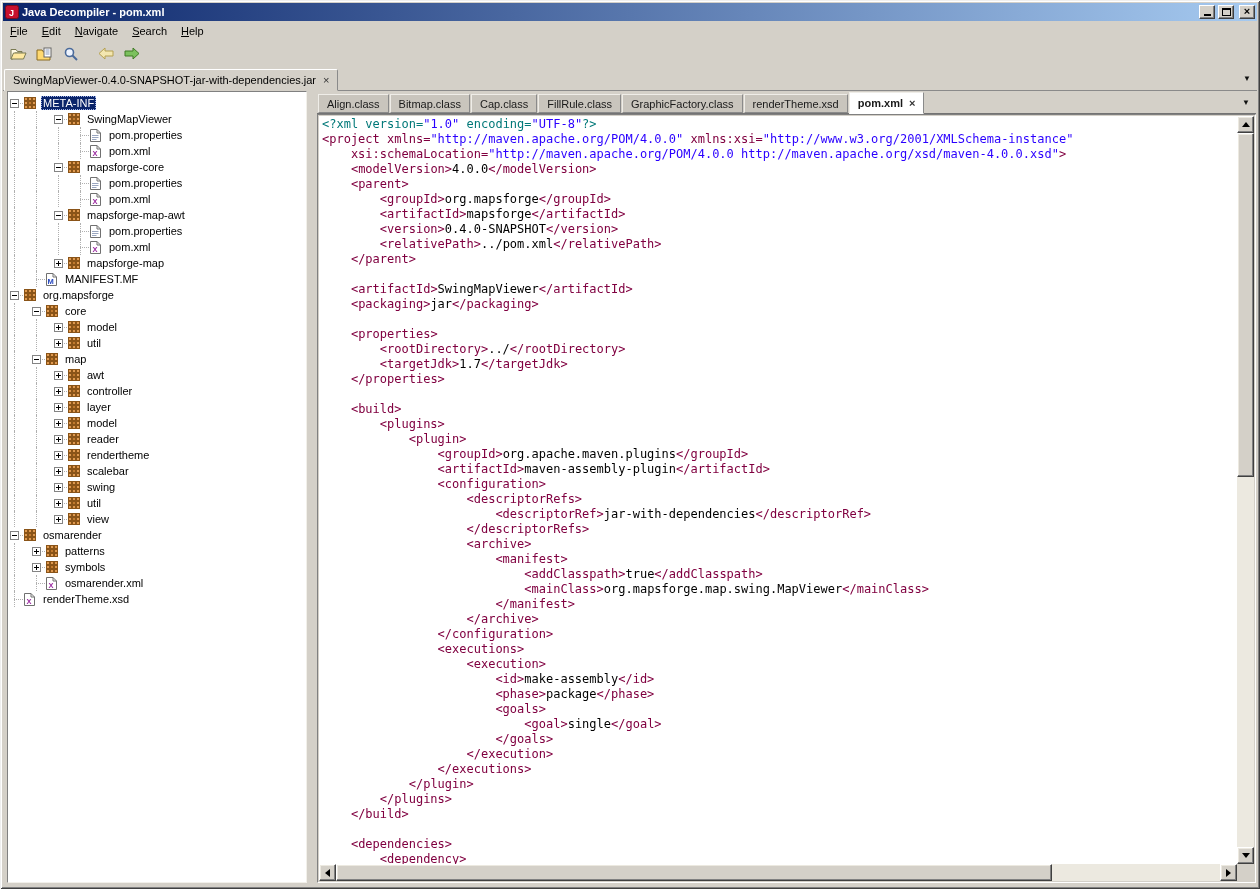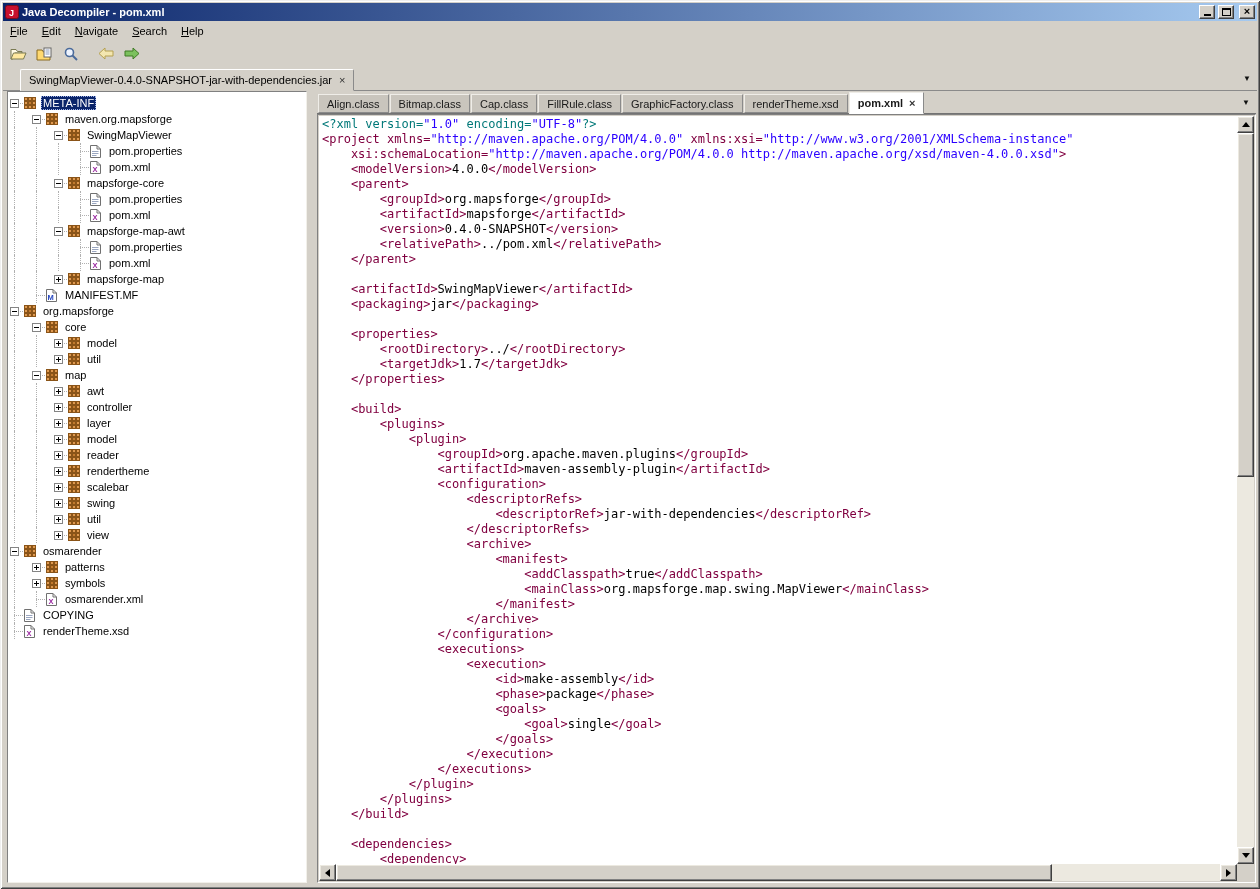--- a/index.html
+++ b/index.html
@@ -27,21 +27,21 @@
   .menu-item { display: flex; align-items: center; padding: 0 7px; }
 
   .toolbar { position: absolute; top: 41px; left: 3px; right: 3px; height: 25px; display: flex; align-items: center;
              padding-left: 3px; gap: 1px; }
   .tool-btn { width: 25px; height: 23px; display: flex; align-items: center; justify-content: center;
               background: transparent; border: 1px solid transparent; }
   .tool-icon { display: flex; }
   .tool-sep { width: 8px; height: 100%; }
 
   .jar-tabbar { position: absolute; top: 66px; left: 3px; right: 3px; height: 25px; display: flex;
-                align-items: flex-end; padding-left: 17px; border-bottom: 1px solid #8a8a8a; }
+                align-items: flex-end; padding-left: 1px; border-bottom: 1px solid #8a8a8a; }
   .jar-tabs { display: flex; align-items: flex-end; height: 100%; }
   .jtab { display: flex; align-items: center; gap: 7px; height: 21px; padding: 0 8px; font-size: 11px;
           background: var(--window-chrome,#d4d0c8); border: 1px solid #8a8a8a; border-bottom: none;
           border-top-color: #fff; border-left-color: #fff; border-radius: 2px 2px 0 0; white-space: nowrap; }
   .jtab.active { margin-bottom: -1px; height: 22px; border-bottom: 1px solid var(--window-chrome,#d4d0c8); }
   .tab-close { font-size: 11px; line-height: 1; color: #333; }
   .dropdown { position: absolute; right: 6px; top: 50%; transform: translateY(-50%); font-size: 8px; color: #111; }
 
   .main { position: absolute; top: 91px; left: 3px; right: 3px; bottom: 5px; }
 
@@ -209,42 +209,20 @@
                 <rect x="0.5" y="8.5" width="3" height="3"></rect>
                 <rect x="4.5" y="8.5" width="3" height="3"></rect>
                 <rect x="8.5" y="8.5" width="3" height="3"></rect>
               </g>
             </svg>
           </span>
           <span class="tree-label">META-INF</span>
         </div>
         <div class="tree-row">
           <span class="indent"></span>
-          <span class="exp-slot">
-            <span class="expander"></span>
-          </span>
-          <span class="tree-icon">
-            <svg width="13" height="12" viewBox="0 0 13 12">
-              <g fill="#e09a50" stroke="#8a5418">
-                <rect x="0.5" y="0.5" width="3" height="3"></rect>
-                <rect x="4.5" y="0.5" width="3" height="3"></rect>
-                <rect x="8.5" y="0.5" width="3" height="3"></rect>
-                <rect x="0.5" y="4.5" width="3" height="3"></rect>
-                <rect x="4.5" y="4.5" width="3" height="3" fill="#c27a2e"></rect>
-                <rect x="8.5" y="4.5" width="3" height="3"></rect>
-                <rect x="0.5" y="8.5" width="3" height="3"></rect>
-                <rect x="4.5" y="8.5" width="3" height="3"></rect>
-                <rect x="8.5" y="8.5" width="3" height="3"></rect>
-              </g>
-            </svg>
-          </span>
-          <span class="tree-label">maven.org.mapsforge</span>
-        </div>
-        <div class="tree-row">
-          <span class="indent"></span>
           <span class="indent"></span>
           <span class="exp-slot">
             <span class="expander"></span>
           </span>
           <span class="tree-icon">
             <svg width="13" height="12" viewBox="0 0 13 12">
               <g fill="#e09a50" stroke="#8a5418">
                 <rect x="0.5" y="0.5" width="3" height="3"></rect>
                 <rect x="4.5" y="0.5" width="3" height="3"></rect>
                 <rect x="8.5" y="0.5" width="3" height="3"></rect>
@@ -840,33 +818,20 @@
           <span class="indent"></span>
           <span class="exp-slot leaf"></span>
           <span class="tree-icon">
             <svg width="11" height="13" viewBox="0 0 11 13">
               <path d="M0.5 0.5H7L10.5 4V12.5H0.5Z" fill="#fff" stroke="#707070"></path>
               <path d="M7 0.5V4H10.5" fill="none" stroke="#707070"></path>
               <text x="2.4" y="11" font-size="7.5" font-weight="bold" fill="#9a28a0" font-family="Liberation Sans, sans-serif">X</text>
             </svg>
           </span>
           <span class="tree-label">osmarender.xml</span>
-        </div>
-        <div class="tree-row">
-          <span class="exp-slot leaf"></span>
-          <span class="tree-icon">
-            <svg width="11" height="13" viewBox="0 0 11 13">
-              <path d="M0.5 0.5H7L10.5 4V12.5H0.5Z" fill="#fff" stroke="#707070"></path>
-              <path d="M7 0.5V4H10.5" fill="none" stroke="#707070"></path>
-              <line x1="2" y1="6.5" x2="8.5" y2="6.5" stroke="#9aa6c0"></line>
-              <line x1="2" y1="8.5" x2="8.5" y2="8.5" stroke="#9aa6c0"></line>
-              <line x1="2" y1="10.5" x2="6.5" y2="10.5" stroke="#9aa6c0"></line>
-            </svg>
-          </span>
-          <span class="tree-label">COPYING</span>
         </div>
         <div class="tree-row">
           <span class="exp-slot leaf"></span>
           <span class="tree-icon">
             <svg width="11" height="13" viewBox="0 0 11 13">
               <path d="M0.5 0.5H7L10.5 4V12.5H0.5Z" fill="#fff" stroke="#707070"></path>
               <path d="M7 0.5V4H10.5" fill="none" stroke="#707070"></path>
               <text x="2.4" y="11" font-size="7.5" font-weight="bold" fill="#9a28a0" font-family="Liberation Sans, sans-serif">X</text>
             </svg>
           </span>

